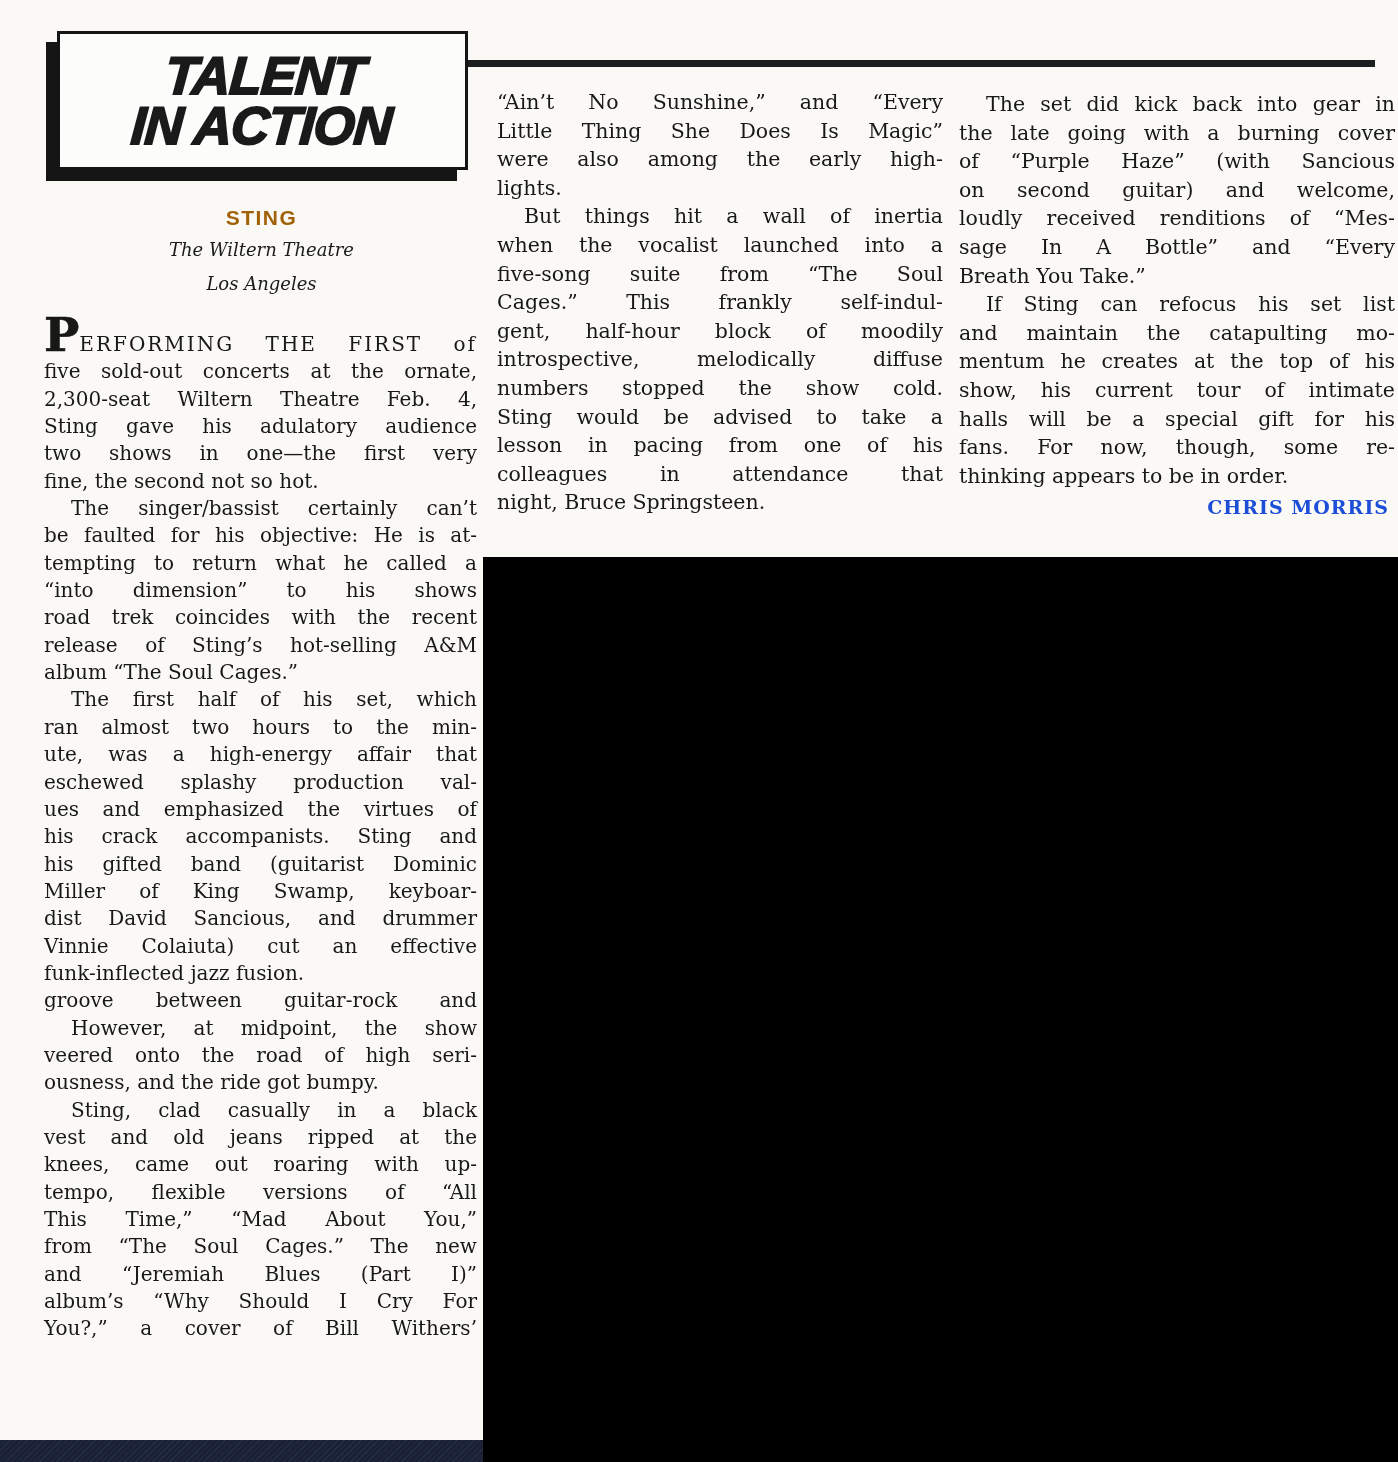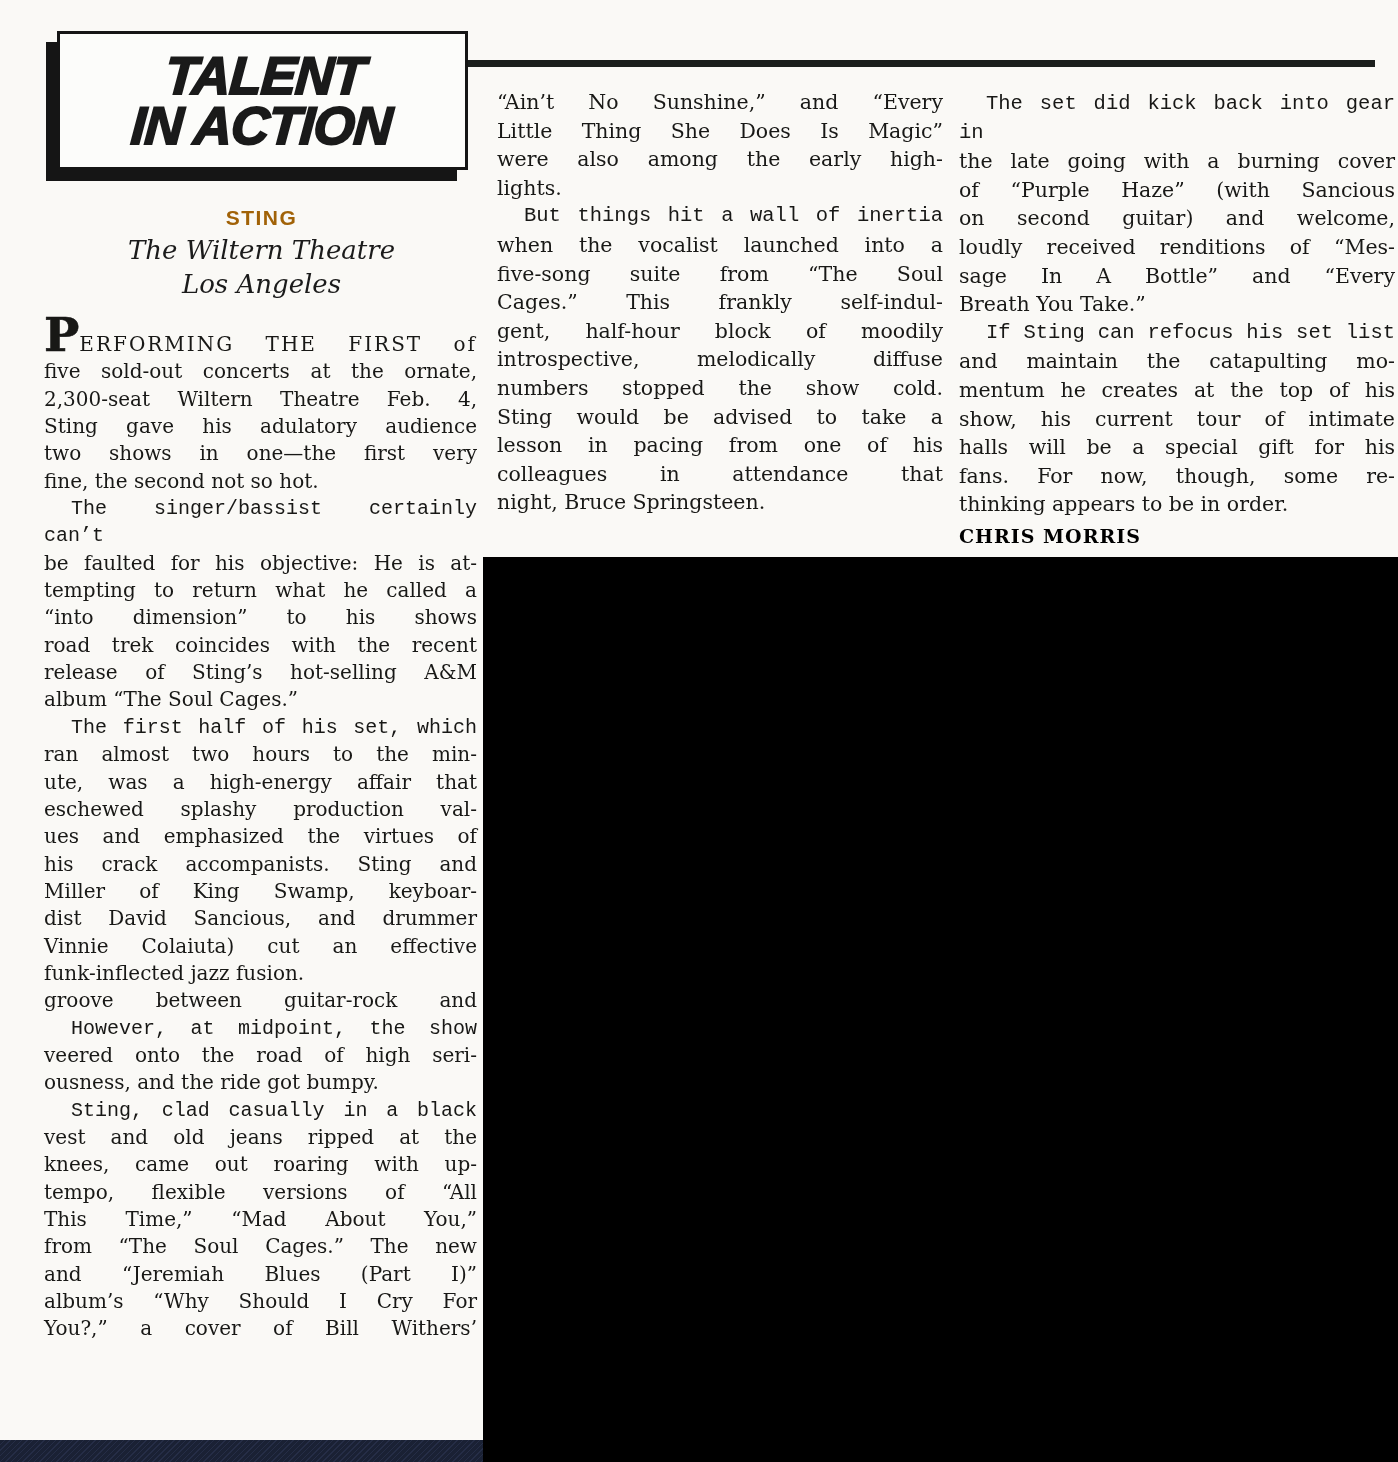--- a/index.html
+++ b/index.html
@@ -52,21 +52,21 @@
     font-weight: bold;
     font-size: 21px;
     letter-spacing: 1.5px;
     color: #a16207;
   }
   .venue-heading {
     position: absolute;
     left: 45px; top: 233px; width: 433px;
     text-align: center;
     font-style: italic;
-    font-size: 26px;
+    font-size: 18px;
     line-height: 34px;
     color: #1b1b1b;
   }
 
   
   .col {
     position: absolute;
     font-size: 20px;
     color: #181816;
   }
@@ -74,38 +74,39 @@
   .col-2 { left: 497px; top: 88px;  width: 446px; line-height: 28.6px; font-size: 20.5px; }
   .col-3 { left: 959px; top: 90px;  width: 436px; line-height: 28.6px; font-size: 20.5px; }
 
   .line {
     text-align: justify;
     text-align-last: justify;
     text-justify: inter-word;
     white-space: normal;
   }
   .line.endp   { text-align-last: left; }
-  .line.indent { text-indent: 27px; font-family: Liberation Mono, monospace; }
+  .line.indent { text-indent: 27px; }
   .line.cap-line { letter-spacing: 2px; }
 
   .initcap {
     font-weight: bold;
     font-size: 235%;
     line-height: 0;
     letter-spacing: 0;
     -webkit-text-stroke: 0.6px #141414;
   }
 
   .byline {
     margin-top: 3px;
     padding-right: 6px;
+    text-align: right;
     font-weight: bold;
     font-size: 19px;
     letter-spacing: 1px;
-    color: #000000;
+    color: #1d4ed8;
   }
 
   
   .censor-box {
     position: absolute;
     left: 483px; top: 557px;
     width: 915px; height: 905px;
     background: #000000;
   }
   .bottom-strip {
@@ -154,20 +155,21 @@
         <div class="line">release of Sting’s hot-selling A&amp;M</div>
         <div class="line endp">album “The Soul Cages.”</div>
       </div>
       <div>
         <div class="line indent">The first half of his set, which</div>
         <div class="line">ran almost two hours to the min-</div>
         <div class="line">ute, was a high-energy affair that</div>
         <div class="line">eschewed splashy production val-</div>
         <div class="line">ues and emphasized the virtues of</div>
         <div class="line">his crack accompanists. Sting and</div>
+        <div class="line">his gifted band (guitarist Dominic</div>
         <div class="line">Miller of King Swamp, keyboar-</div>
         <div class="line">dist David Sancious, and drummer</div>
         <div class="line">Vinnie Colaiuta) cut an effective</div>
         <div class="line endp">funk-inflected jazz fusion.</div>
         <div class="line">groove between guitar-rock and</div>
       </div>
       <div>
         <div class="line indent">However, at midpoint, the show</div>
         <div class="line">veered onto the road of high seri-</div>
         <div class="line endp">ousness, and the ride got bumpy.</div>

